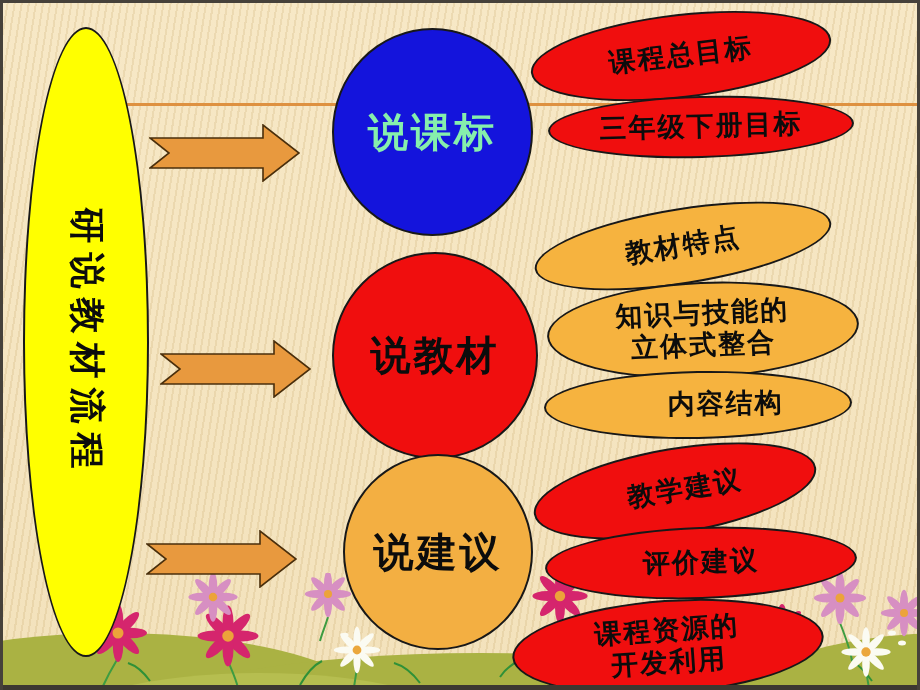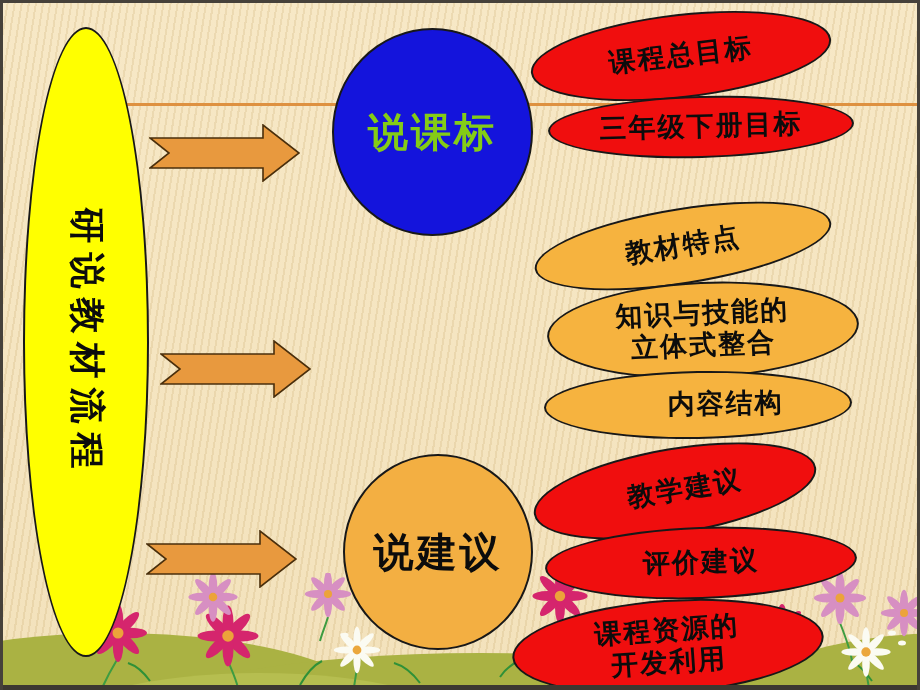--- a/index.html
+++ b/index.html
@@ -33,21 +33,21 @@
   .fill-red{background:#F00E0E;}
   .fill-gold{background:#F6B33F;}
   .e1{left:530px;top:14px;width:302px;height:84px;transform:rotate(-6.5deg);}
   .e2{left:548px;top:96px;width:306px;height:62px;transform:rotate(-1.5deg);}
   .e3{left:533px;top:208px;width:300px;height:76px;transform:rotate(-9deg);}
   .e4{left:547px;top:282px;width:312px;height:96px;transform:rotate(-2.5deg);}
   .e5{left:544px;top:371px;width:308px;height:68px;transform:rotate(-1deg);padding-left:55px;}
   .e6{left:532px;top:448px;width:286px;height:86px;transform:rotate(-9.5deg);padding-left:20px;}
   .e7{left:545px;top:527px;width:312px;height:72px;transform:rotate(-2deg);}
   .e8{left:512px;top:600px;width:312px;height:94px;transform:rotate(-4deg);}
-  .c-blue{left:332px;top:28px;width:201px;height:208px;background:#1414DC;color:#84cc16;}
+  .c-blue{left:332px;top:28px;width:201px;height:208px;background:#1414DC;color:#86efac;}
   .c-red{left:332px;top:252px;width:206px;height:207px;background:#F00E0E;}
   .c-orange{left:343px;top:454px;width:190px;height:196px;background:#F3AF42;}
   .flow-pill{
     position:absolute;left:23px;top:27px;width:126px;height:630px;
     background:#FFFF00;border:2px solid #181818;border-radius:50%;
     display:flex;align-items:center;justify-content:center;z-index:4;box-sizing:border-box;
   }
   .vtext{
     transform:rotate(90deg);white-space:nowrap;font-weight:bold;
     font-size:36px;letter-spacing:9px;color:#0c0c0c;
@@ -265,20 +265,23 @@
   <svg class="arrow a2" width="152" height="58" viewBox="0 0 152 58">
     <polygon points="1,14 114,14 114,1 150,29 114,57 114,44 1,44 20,29" fill="#E8993E" stroke="#4a2f0c" stroke-width="1.6"></polygon>
   </svg>
   <svg class="arrow a3" width="152" height="58" viewBox="0 0 152 58">
     <polygon points="1,14 114,14 114,1 150,29 114,57 114,44 1,44 20,29" fill="#E8993E" stroke="#4a2f0c" stroke-width="1.6"></polygon>
   </svg>
 
   <div class="circle c-blue">
     <span>说课标</span>
   </div>
+  <div class="circle c-red">
+    <span>说教材</span>
+  </div>
   <div class="circle c-orange">
     <span>说建议</span>
   </div>
 
   <div class="flow-pill">
     <span class="vtext">研说教材流程</span>
   </div>
 
   <div class="frame top"></div>
   <div class="frame bottom"></div>

